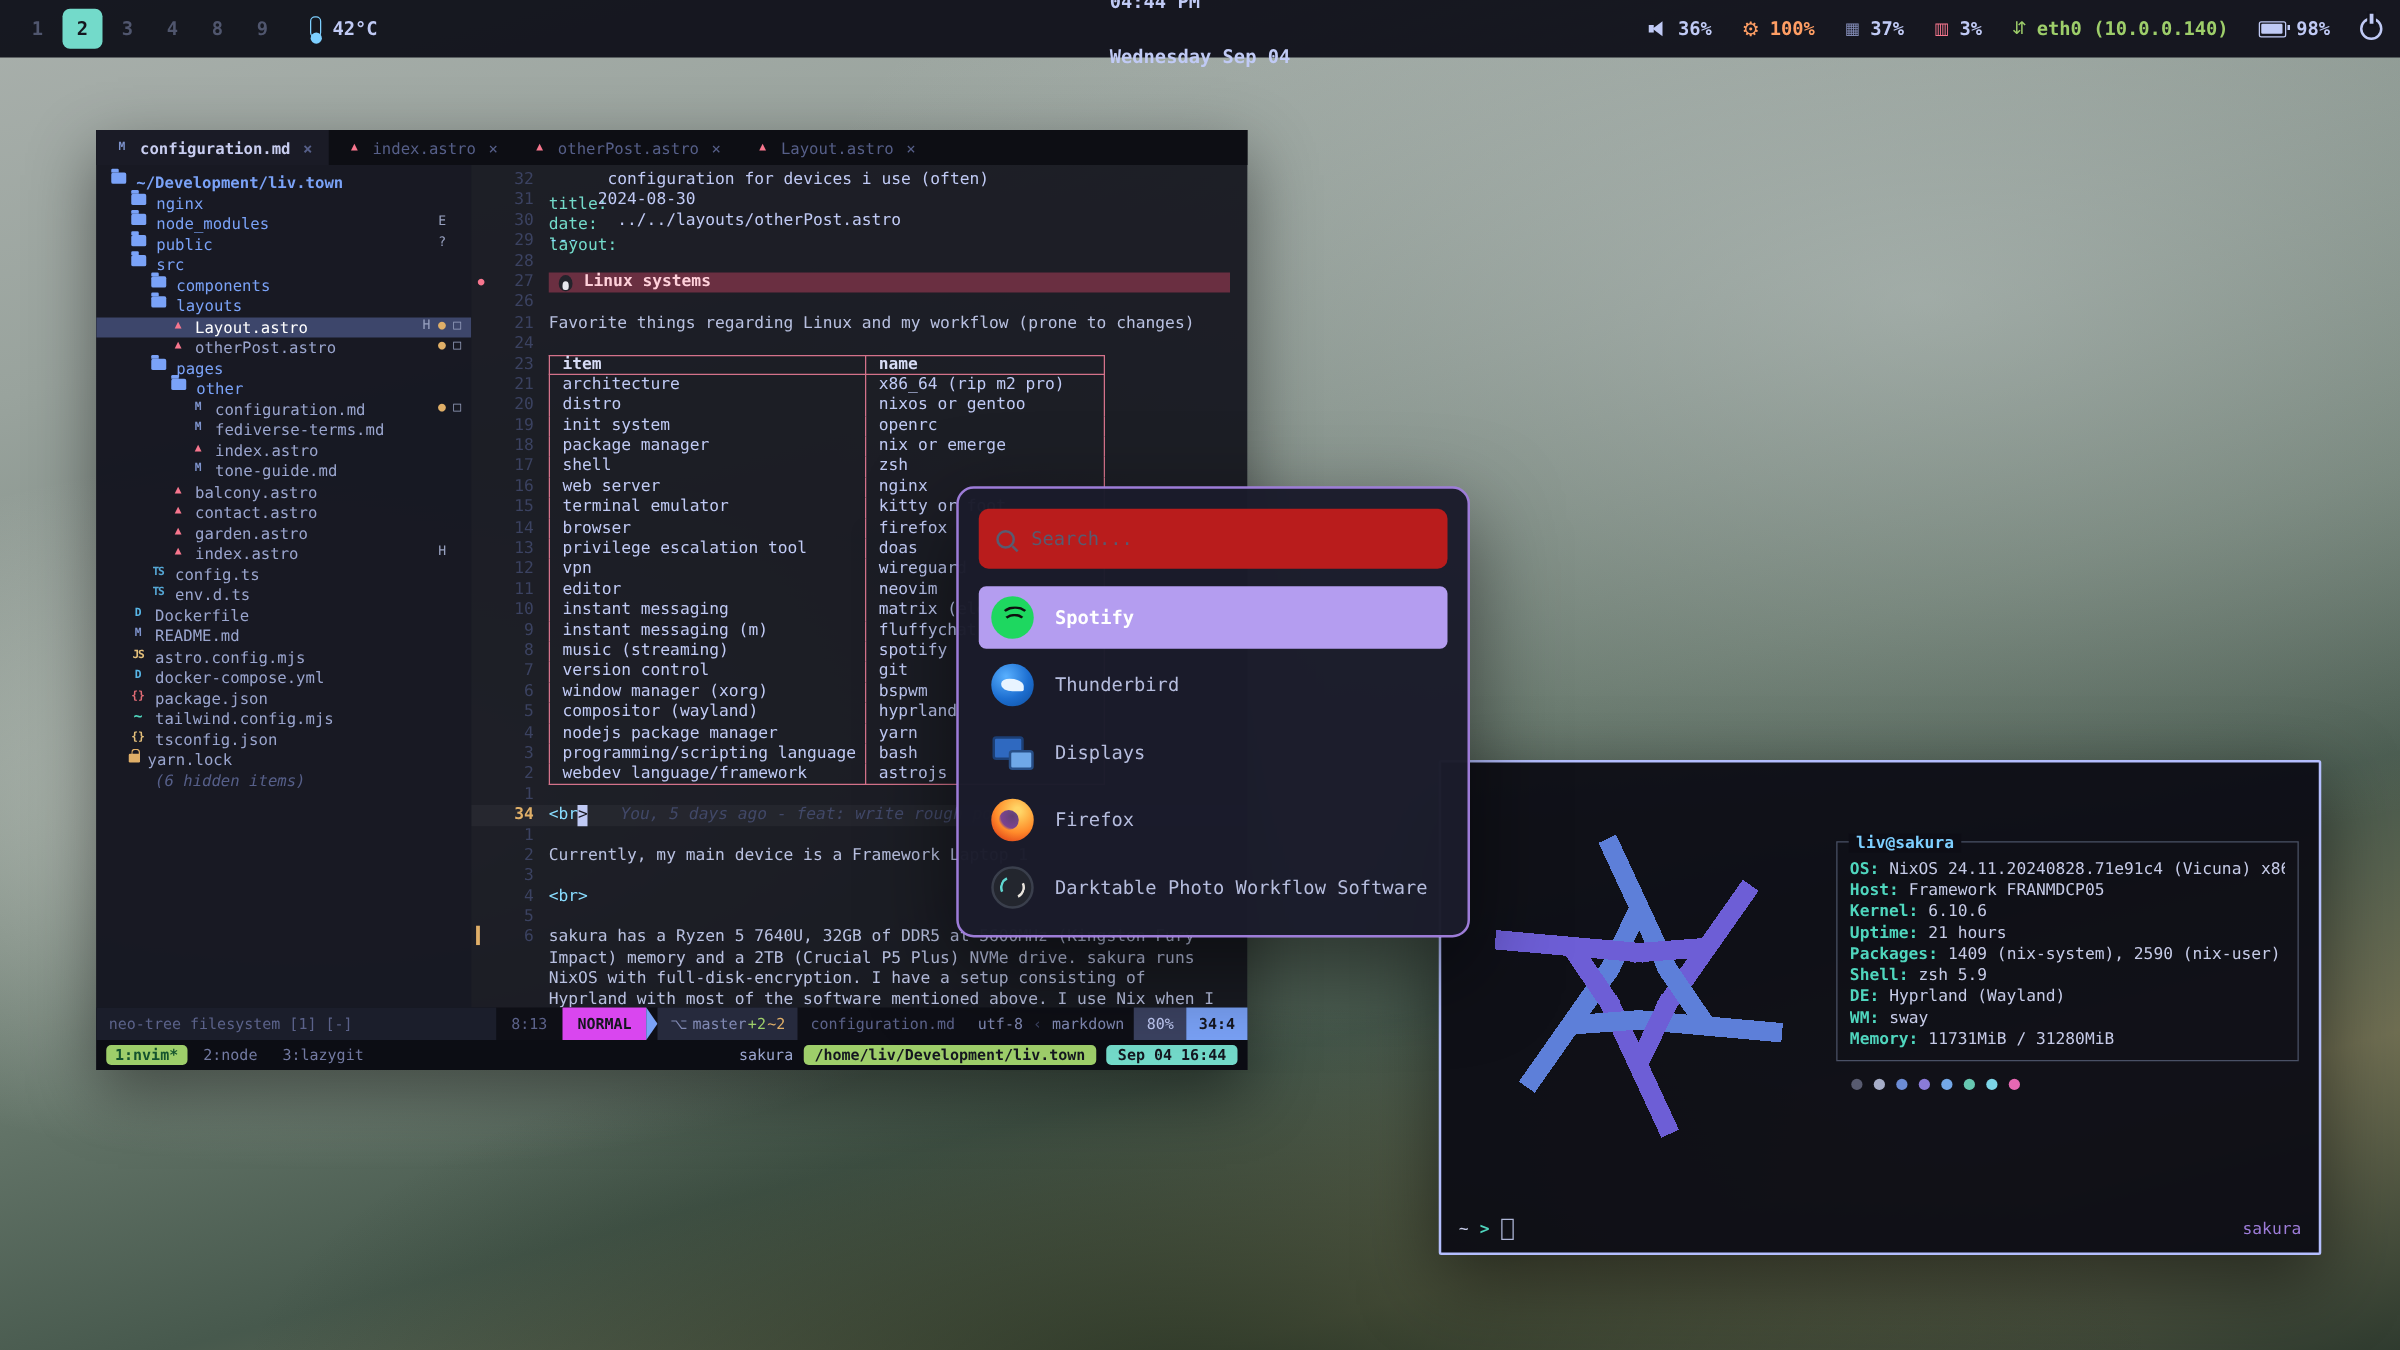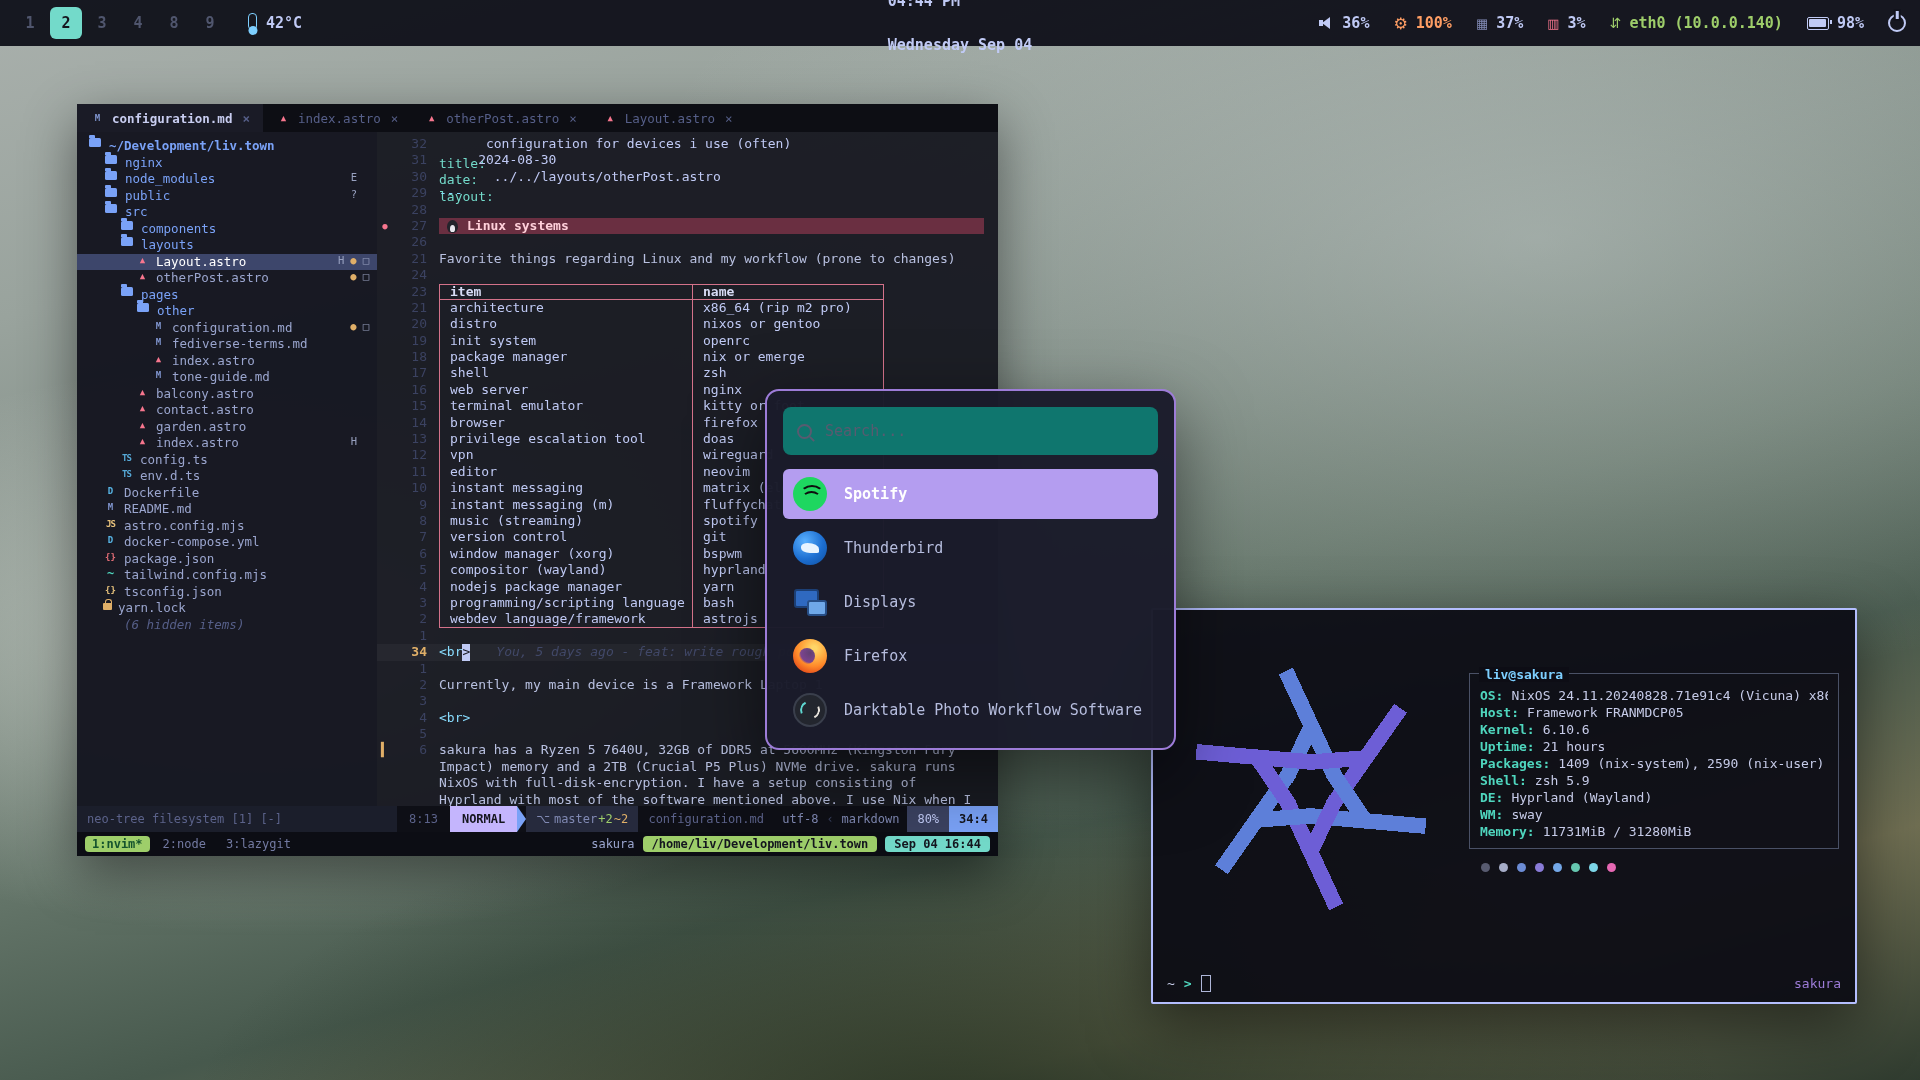--- a/index.html
+++ b/index.html
@@ -95,21 +95,21 @@
   .trows > .line:last-child .tci,.trows > .line:last-child .tcn{border-bottom:1px solid #d4728a;}
   .cursorline{background:rgba(255,255,255,.04);}
   .curnum{color:#e0af68;font-weight:700;}
   .cursor{background:#c0caf5;color:#16161e;}
   .blame{margin-left:26px;color:#414868;font-style:italic;}
 
   .statusrow{display:flex;height:26px;flex:none;font-size:12px;background:rgba(14,15,22,.98);align-items:stretch;}
   .sl-tree{width:300px;flex:none;background:#1b1e2b;color:#5b628a;display:flex;align-items:center;padding:0 10px;}
   .sl-main{flex:1;display:flex;align-items:stretch;min-width:0;}
   .sl-pos813{display:flex;align-items:center;padding:0 12px;color:#5b628a;}
-  .sl-mode{background:#c4b5fd;color:#15161e;font-weight:700;display:flex;align-items:center;padding:0 12px;}
+  .sl-mode{background:#d946ef;color:#15161e;font-weight:700;display:flex;align-items:center;padding:0 12px;}
   .pl-arrow{width:0;height:0;border-top:13px solid transparent;border-bottom:13px solid transparent;border-left:9px solid #7aa2f7;}
   .sl-git{display:flex;align-items:center;gap:1px;padding:0 10px;color:#8089b3;background:#262a3d;}
   .gbranch::before{content:"⌥ ";font-family:"DejaVu Sans",sans-serif;}
   .gadd{color:#9ece6a;}
   .gchg{color:#e0af68;}
   .sl-file{flex:1;display:flex;align-items:center;justify-content:center;color:#5b628a;min-width:0;}
   .sl-enc,.sl-ft{display:flex;align-items:center;padding:0 8px;color:#8089b3;}
   .sl-sep{display:flex;align-items:center;color:#3b4261;}
   .sl-pct{background:#3b4261;color:#c0caf5;display:flex;align-items:center;padding:0 10px;}
   .sl-pos{background:#7aa2f7;color:#15161e;font-weight:700;display:flex;align-items:center;padding:0 10px;}
@@ -119,21 +119,21 @@
   .tw.active{background:#9ece6a;color:#14532d;font-weight:700;text-align:right;}
   .tmux-right{margin-left:auto;display:flex;align-items:center;gap:8px;}
   .thost{color:#9aa5ce;}
   .tpath{background:#9ece6a;color:#14161f;padding:1px 9px;border-radius:4px;font-weight:700;}
   .tdt{background:#73daca;color:#14161f;padding:1px 9px;border-radius:4px;font-weight:700;}
 
   
   .launcher{position:absolute;left:765px;top:389px;width:411px;height:361px;z-index:60;box-sizing:border-box;
     background:rgba(27,28,43,.98);border:2px solid #9d7cd8;border-radius:14px;box-shadow:0 24px 70px rgba(0,0,0,.5);
     padding:16px;overflow:hidden;}
-  .search{height:48px;background:#0f766e;border-radius:8px;display:flex;align-items:center;padding:0 14px;gap:11px;}
+  .search{height:48px;background:#b91c1c;border-radius:8px;display:flex;align-items:center;padding:0 14px;gap:11px;}
   .sic{width:11px;height:11px;border:2px solid #585b70;border-radius:50%;position:relative;flex:none;}
   .sic::after{content:"";position:absolute;right:-5px;bottom:-3px;width:6px;height:2px;background:#585b70;transform:rotate(45deg);}
   .search input{background:transparent;border:none;outline:none;color:#c0caf5;font:inherit;font-size:15px;width:100%;}
   .search input::placeholder{color:#585b70;}
   .apps{margin-top:14px;display:flex;flex-direction:column;}
   .app{height:50px;margin-bottom:4px;display:flex;align-items:center;gap:17px;padding:0 10px;border-radius:6px;color:#b6bdde;font-size:15px;}
   .app.selected{background:#b49df0;color:#ffffff;font-weight:700;}
   .appicon{width:34px;height:34px;flex:none;border-radius:50%;position:relative;}
   .ic-spotify{background:#1ed760;}
   .ic-spotify::before{content:"";position:absolute;left:7px;top:8px;width:20px;height:15px;border:2.5px solid transparent;border-top-color:#0e0e0e;border-radius:50%;}

